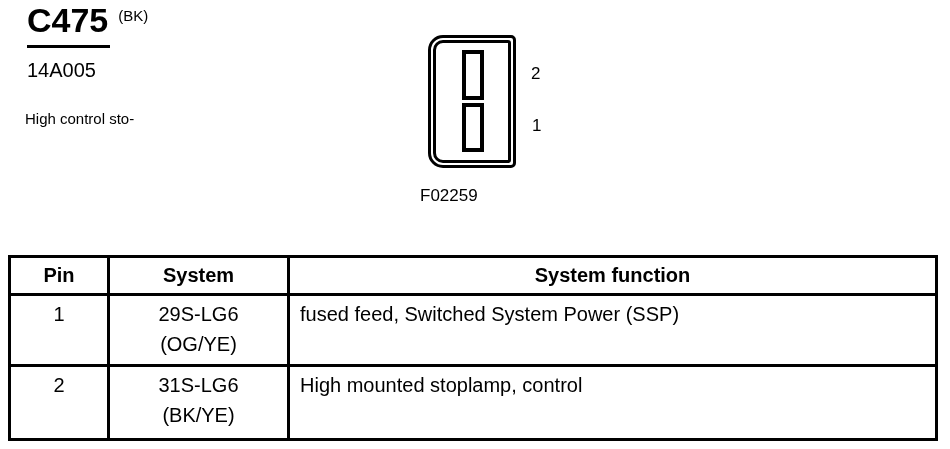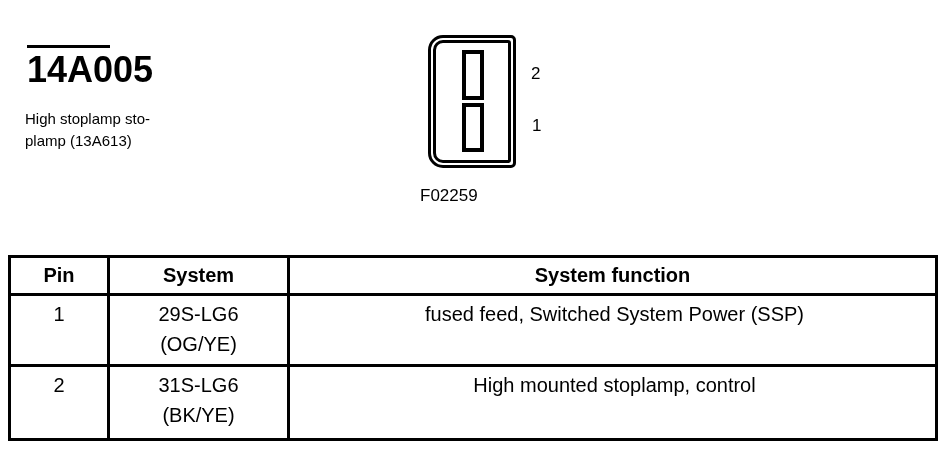--- a/index.html
+++ b/index.html
@@ -36,22 +36,22 @@
     left: 27px;
     top: 45px;
     width: 83px;
     height: 3px;
     background: #000000;
   }
   .part-number {
     position: absolute;
     left: 27px;
     top: 55px;
-    font-size: 36px;
-    font-weight: bold;
+    font-size: 20px;
+    font-weight: normal;
     line-height: 30px;
   }
   .description {
     position: absolute;
     left: 25px;
     top: 108px;
     font-size: 15px;
     line-height: 22px;
   }
 
@@ -126,32 +126,34 @@
   }
   .pin-table thead tr { height: 38px; }
   .pin-table tbody tr.row-1 { height: 71px; }
   .pin-table tbody tr.row-2 { height: 74px; }
   .pin-table td {
     vertical-align: top;
     padding-top: 3px;
     line-height: 30px;
   }
   td.pin-cell, td.circuit-cell { text-align: center; }
-  td.function-cell { text-align: center; padding-left: 10px; padding-right: 6px; }
+  td.function-cell { text-align: left; padding-left: 10px; padding-right: 6px; }
 </style>
 </head>
 <body>
 
 <div class="page">
 
+  <div class="connector-id">
+    <span>C475</span><span class="color-code">(BK)</span>
+  </div>
   <div class="title-underline"></div>
   <div class="part-number">14A005</div>
   <div class="description">
-    <div>High stoplamp sto-</div>
-    <div>plamp (13A613)</div>
+    <div>High control sto-</div>
   </div>
 
   <div class="connector">
     <div class="connector-outer">
       <div class="connector-inner"></div>
     </div>
     <div class="slot slot-top"></div>
     <div class="slot slot-bottom"></div>
   </div>
   <div class="pin-label pin-label-top">2</div>

